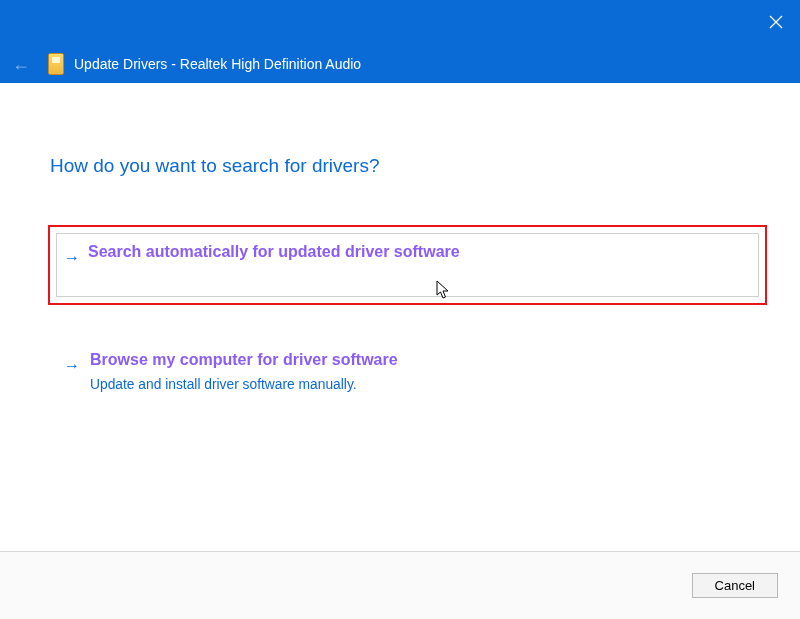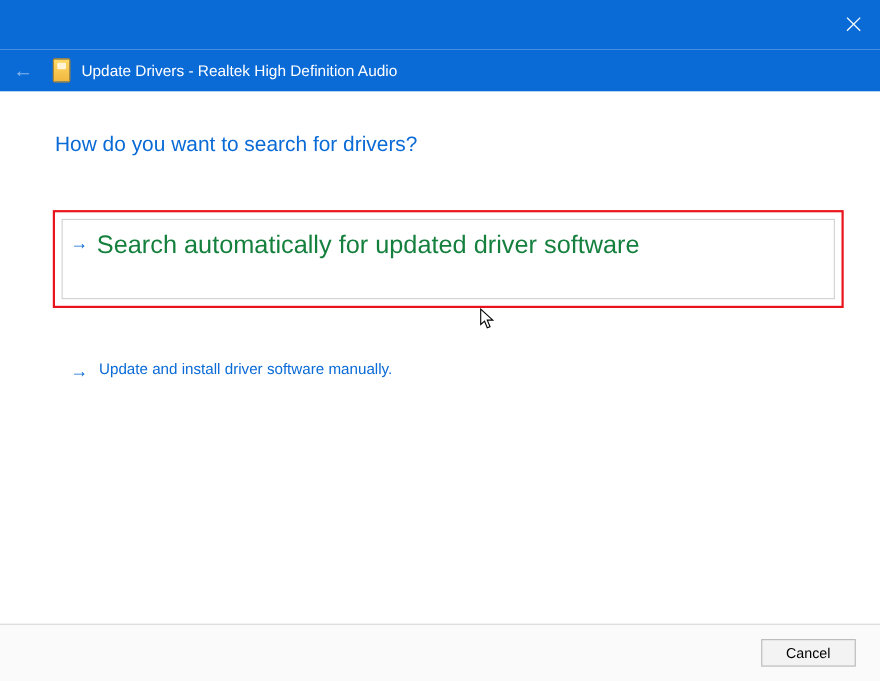--- a/index.html
+++ b/index.html
@@ -68,20 +68,21 @@
       height: 6px;
       background: #fff4d6;
       border-radius: 1px;
     }
     .header-title {
       font-size: 14px;
       font-weight: 400;
     }
     .content {
       padding: 38px 35px 0 50px;
+      margin-top: 34px;
     }
     .heading {
       color: #0a6ad6;
       font-size: 19px;
       font-weight: 400;
       margin-bottom: 48px;
     }
     .option {
       position: relative;
       padding: 18px 20px 22px 40px;
@@ -105,43 +106,43 @@
       left: 14px;
       top: 22px;
       color: #0a6ad6;
       font-size: 16px;
     }
     .option.highlighted .option-arrow {
       left: 14px;
       top: 20px;
     }
     .option-title {
-      color: #15803d;
-      font-size: 23px;
-      font-weight: 400;
+      color: #8b5cf6;
+      font-size: 16px;
+      font-weight: 700;
       margin-bottom: 6px;
     }
     .option-desc {
       color: #0a6ad6;
       font-size: 13.8px;
       line-height: 1.45;
       max-width: 560px;
     }
     .cursor {
       position: absolute;
       left: 436px;
       top: 280px;
       pointer-events: none;
     }
     .footer {
       position: absolute;
       bottom: 0;
       left: 0;
       right: 0;
-      height: 52px;
+      height: 68px;
       border-top: 1px solid #d8d8d8;
       display: flex;
       align-items: center;
       justify-content: flex-end;
       padding-right: 22px;
       background: #fafafa;
     }
     .cancel-btn {
       background: #f3f3f3;
       border: 1px solid #b8b8b8;
@@ -173,20 +174,21 @@
   <h1 class="heading">How do you want to search for drivers?</h1>
 
   <div class="option highlighted">
     <div class="option-inner-border"></div>
     <span class="option-arrow">→</span>
     <div class="option-title">Search automatically for updated driver software</div>
   </div>
 
   <div class="option">
     <span class="option-arrow">→</span>
+    <div class="option-title">Browse my computer for driver software</div>
     <div class="option-desc">Update and install driver software manually.</div>
   </div>
 </div>
 
 <svg class="cursor" width="18" height="22" viewBox="0 0 18 22">
   <path d="M1 1 L1 15 L4.5 12 L7 18 L9.5 17 L7 11 L12 11 Z" fill="#ffffff" stroke="#000000" stroke-width="1"></path>
 </svg>
 
 <div class="footer">
   <button class="cancel-btn">Cancel</button>

